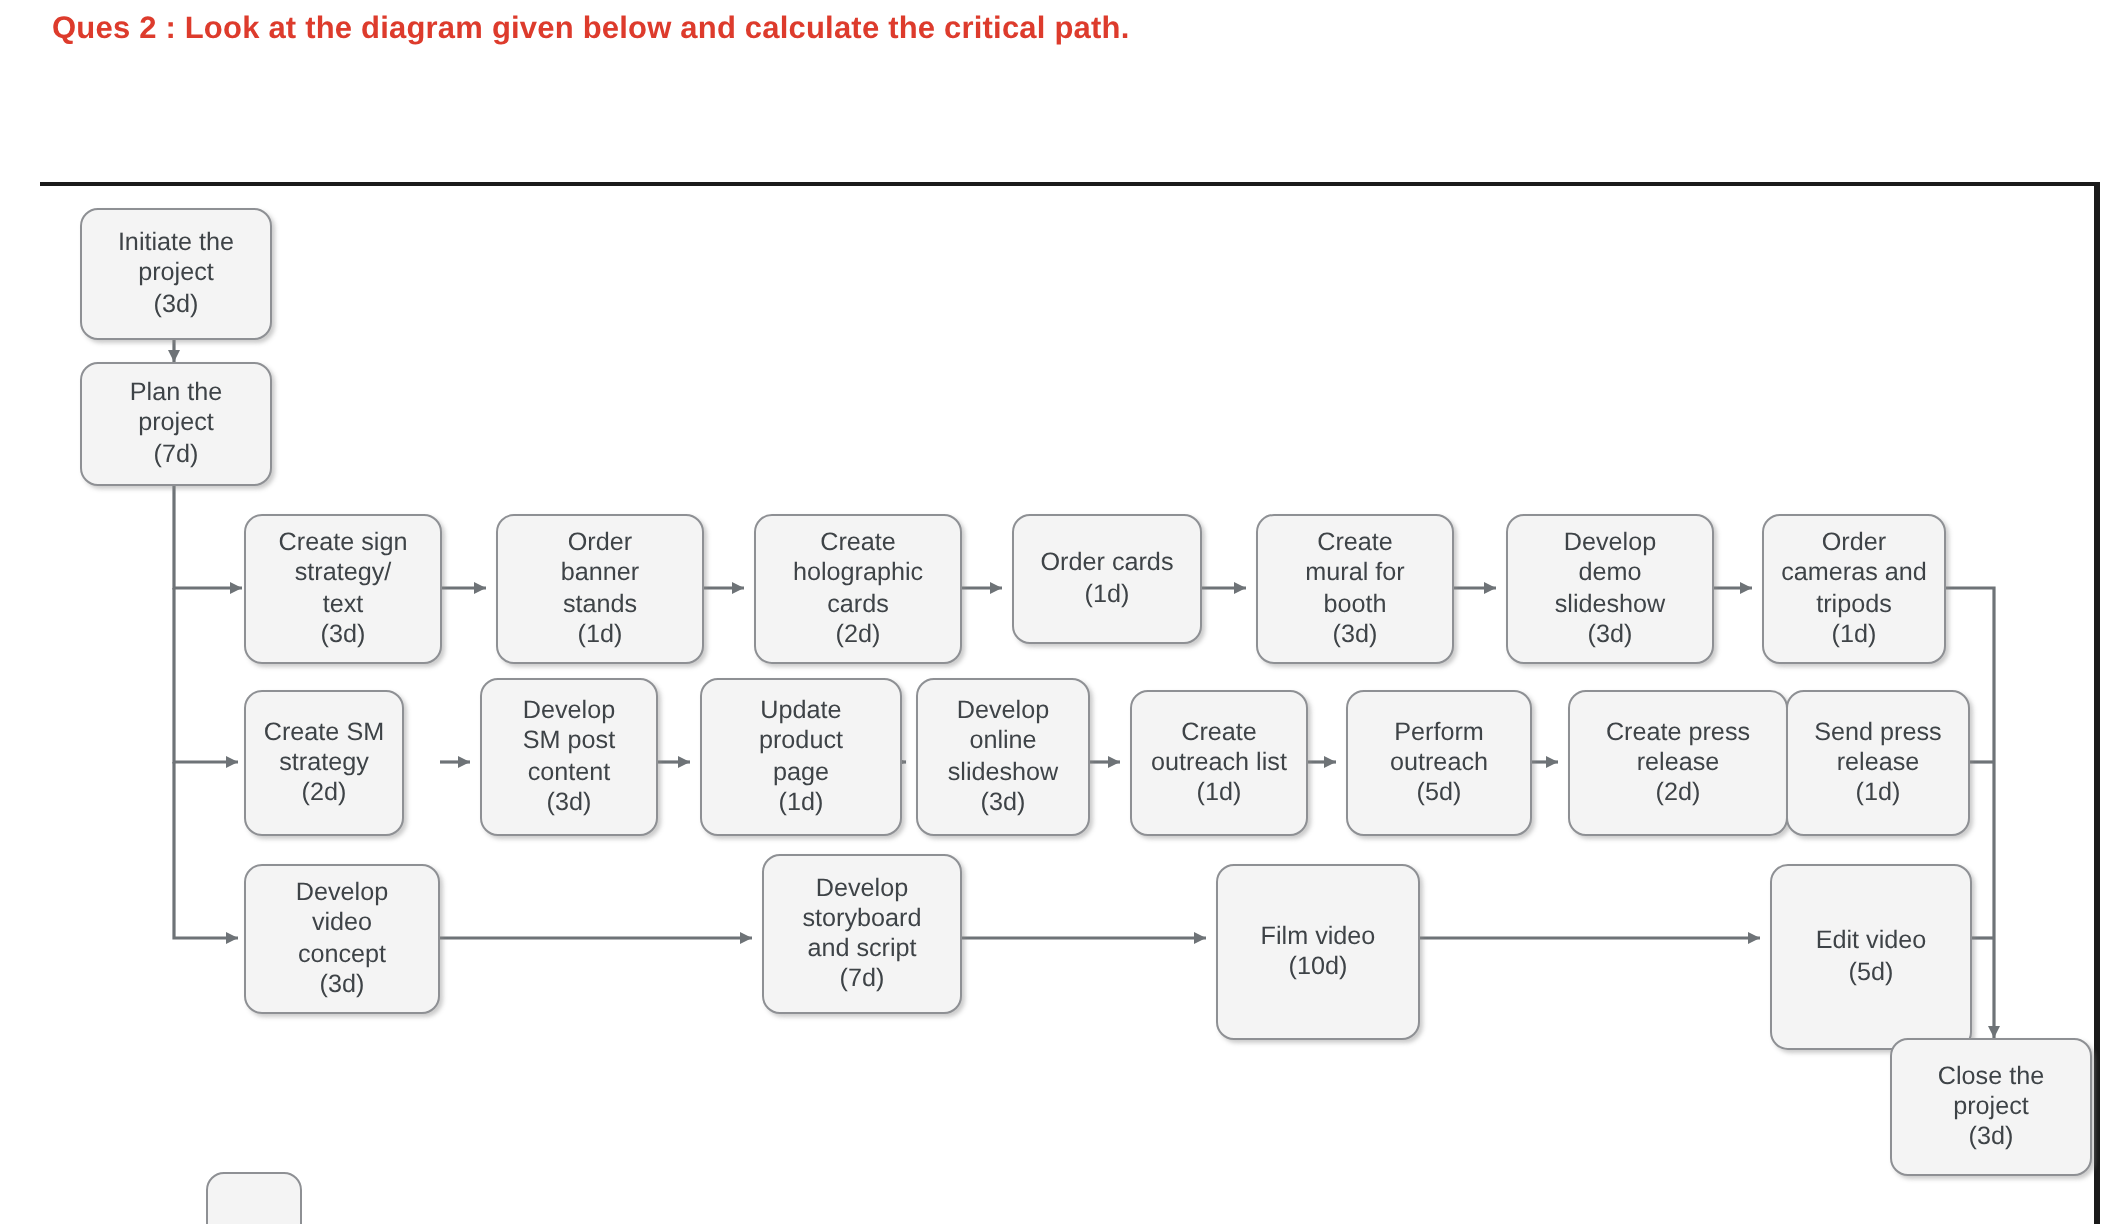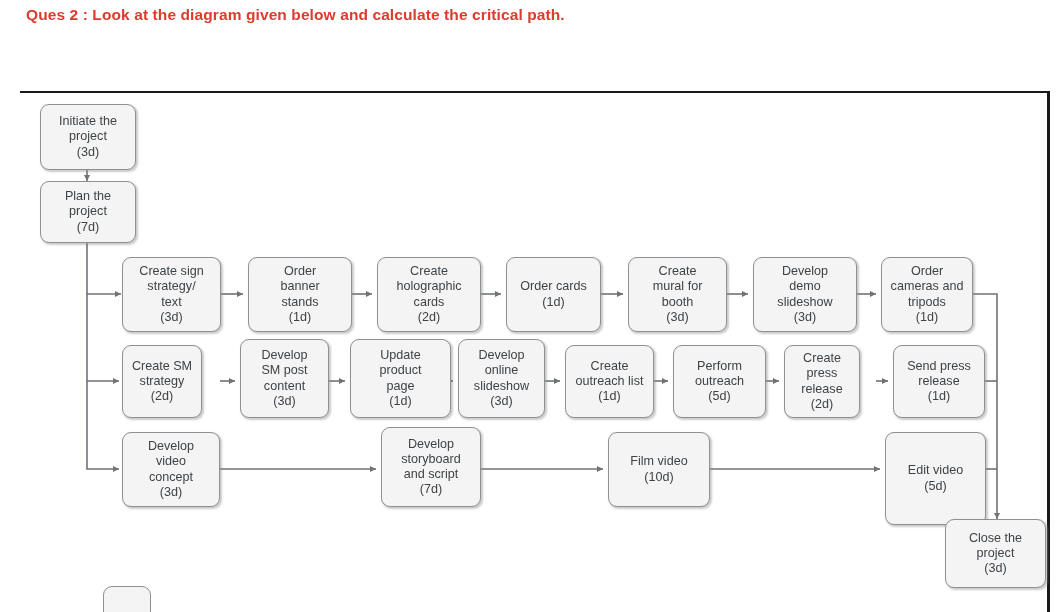--- a/index.html
+++ b/index.html
@@ -120,21 +120,21 @@
 text
 (3d)</div>
 <div class="node" style="left:248px; top:257px; width:104px; height:75px;">Order
 banner
 stands
 (1d)</div>
 <div class="node" style="left:377px; top:257px; width:104px; height:75px;">Create
 holographic
 cards
 (2d)</div>
-<div class="node" style="left:506px; top:257px; width:95px; height:75px;">Order cards
+<div class="node" style="left:506px; top:257px; width:95px; height:65px;">Order cards
 (1d)</div>
 <div class="node" style="left:628px; top:257px; width:99px; height:75px;">Create
 mural for
 booth
 (3d)</div>
 <div class="node" style="left:753px; top:257px; width:104px; height:75px;">Develop
 demo
 slideshow
 (3d)</div>
 <div class="node" style="left:881px; top:257px; width:92px; height:75px;">Order
@@ -156,36 +156,36 @@
 <div class="node" style="left:458px; top:339px; width:87px; height:79px;">Develop
 online
 slideshow
 (3d)</div>
 <div class="node" style="left:565px; top:345px; width:89px; height:73px;">Create
 outreach list
 (1d)</div>
 <div class="node" style="left:673px; top:345px; width:93px; height:73px;">Perform
 outreach
 (5d)</div>
-<div class="node" style="left:784px; top:345px; width:76px; height:73px;">Create press
+<div class="node" style="left:784px; top:345px; width:110px; height:73px;">Create press
 release
 (2d)</div>
 <div class="node" style="left:893px; top:345px; width:92px; height:73px;">Send press
 release
 (1d)</div>
 
 <div class="node" style="left:122px; top:432px; width:98px; height:75px;">Develop
 video
 concept
 (3d)</div>
 <div class="node" style="left:381px; top:427px; width:100px; height:80px;">Develop
 storyboard
 and script
 (7d)</div>
-<div class="node" style="left:608px; top:432px; width:102px; height:75px;">Film video
+<div class="node" style="left:608px; top:432px; width:102px; height:88px;">Film video
 (10d)</div>
 <div class="node" style="left:885px; top:432px; width:101px; height:93px;">Edit video
 (5d)</div>
 
 <div class="node" style="left:945px; top:519px; width:101px; height:69px;">Close the
 project
 (3d)</div>
 
 <div class="node" style="left:103px; top:586px; width:48px; height:40px; box-shadow:none;"></div>
 

